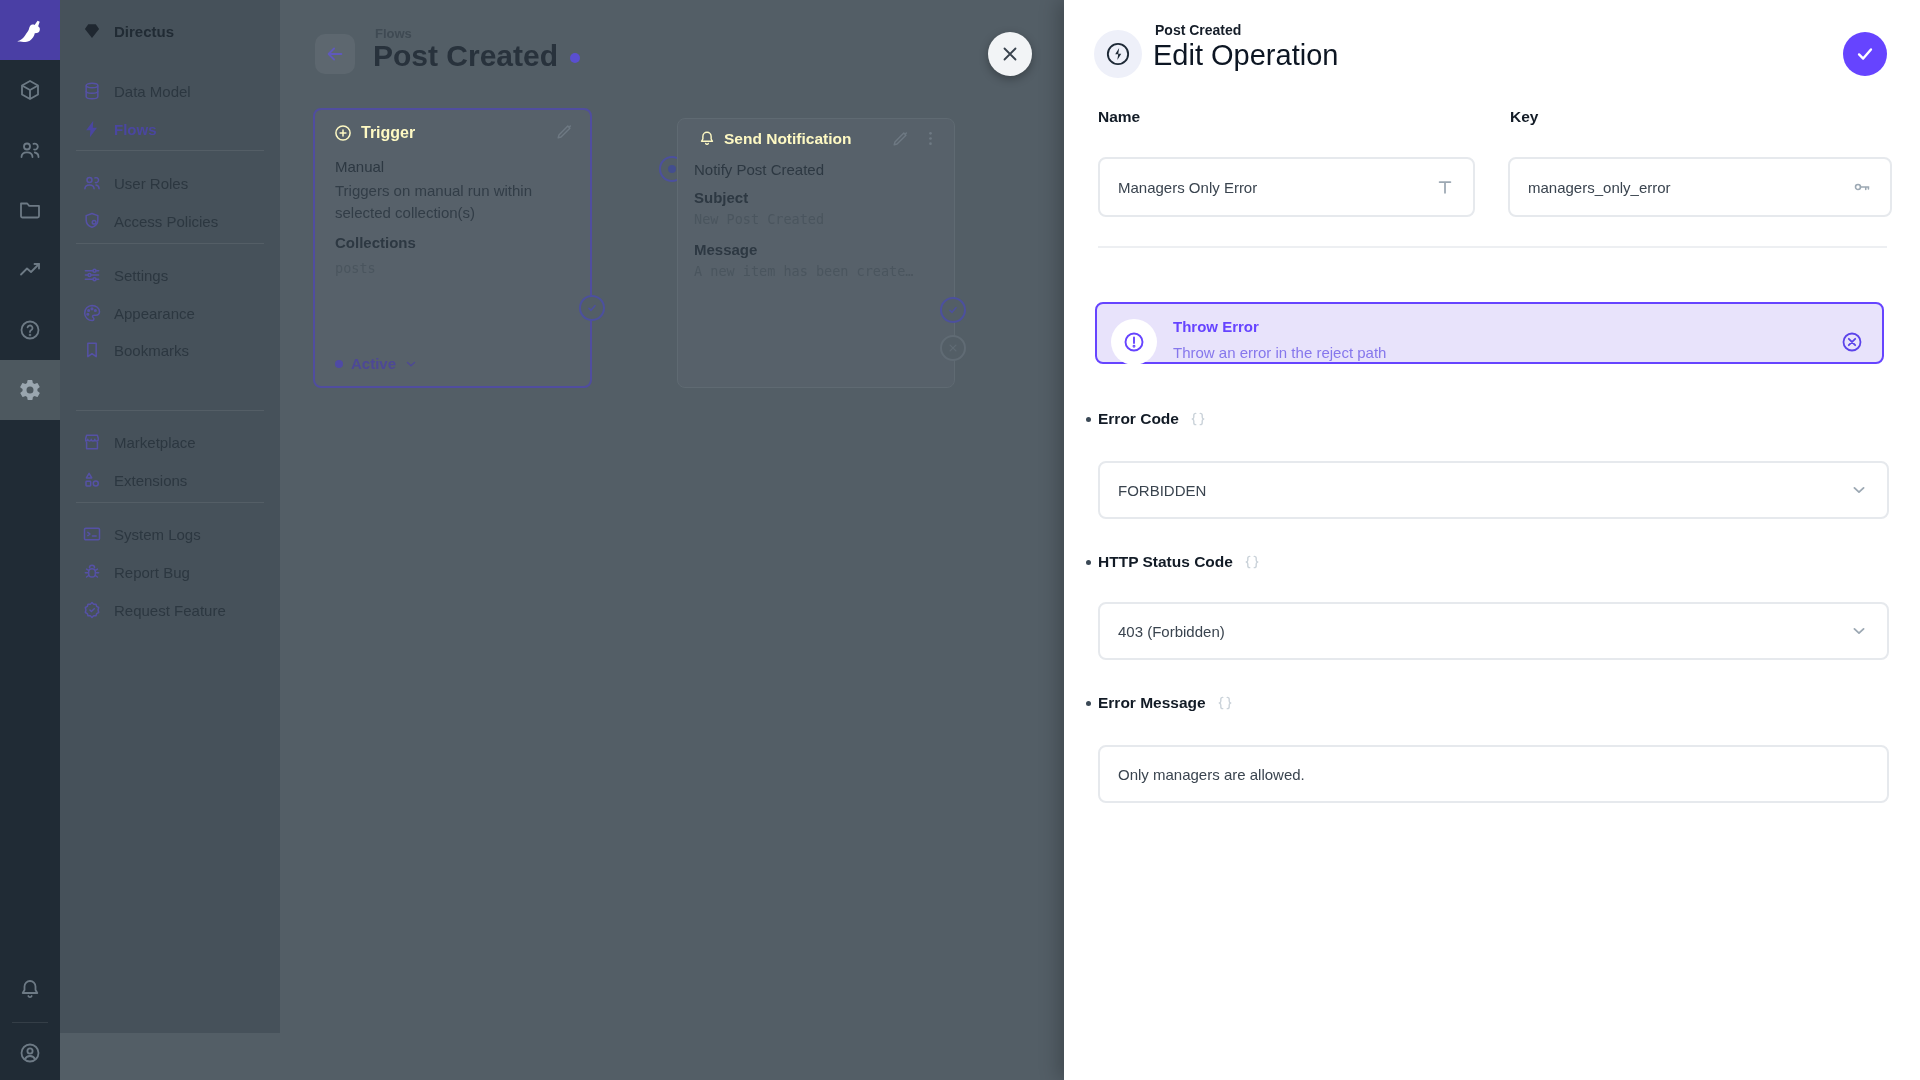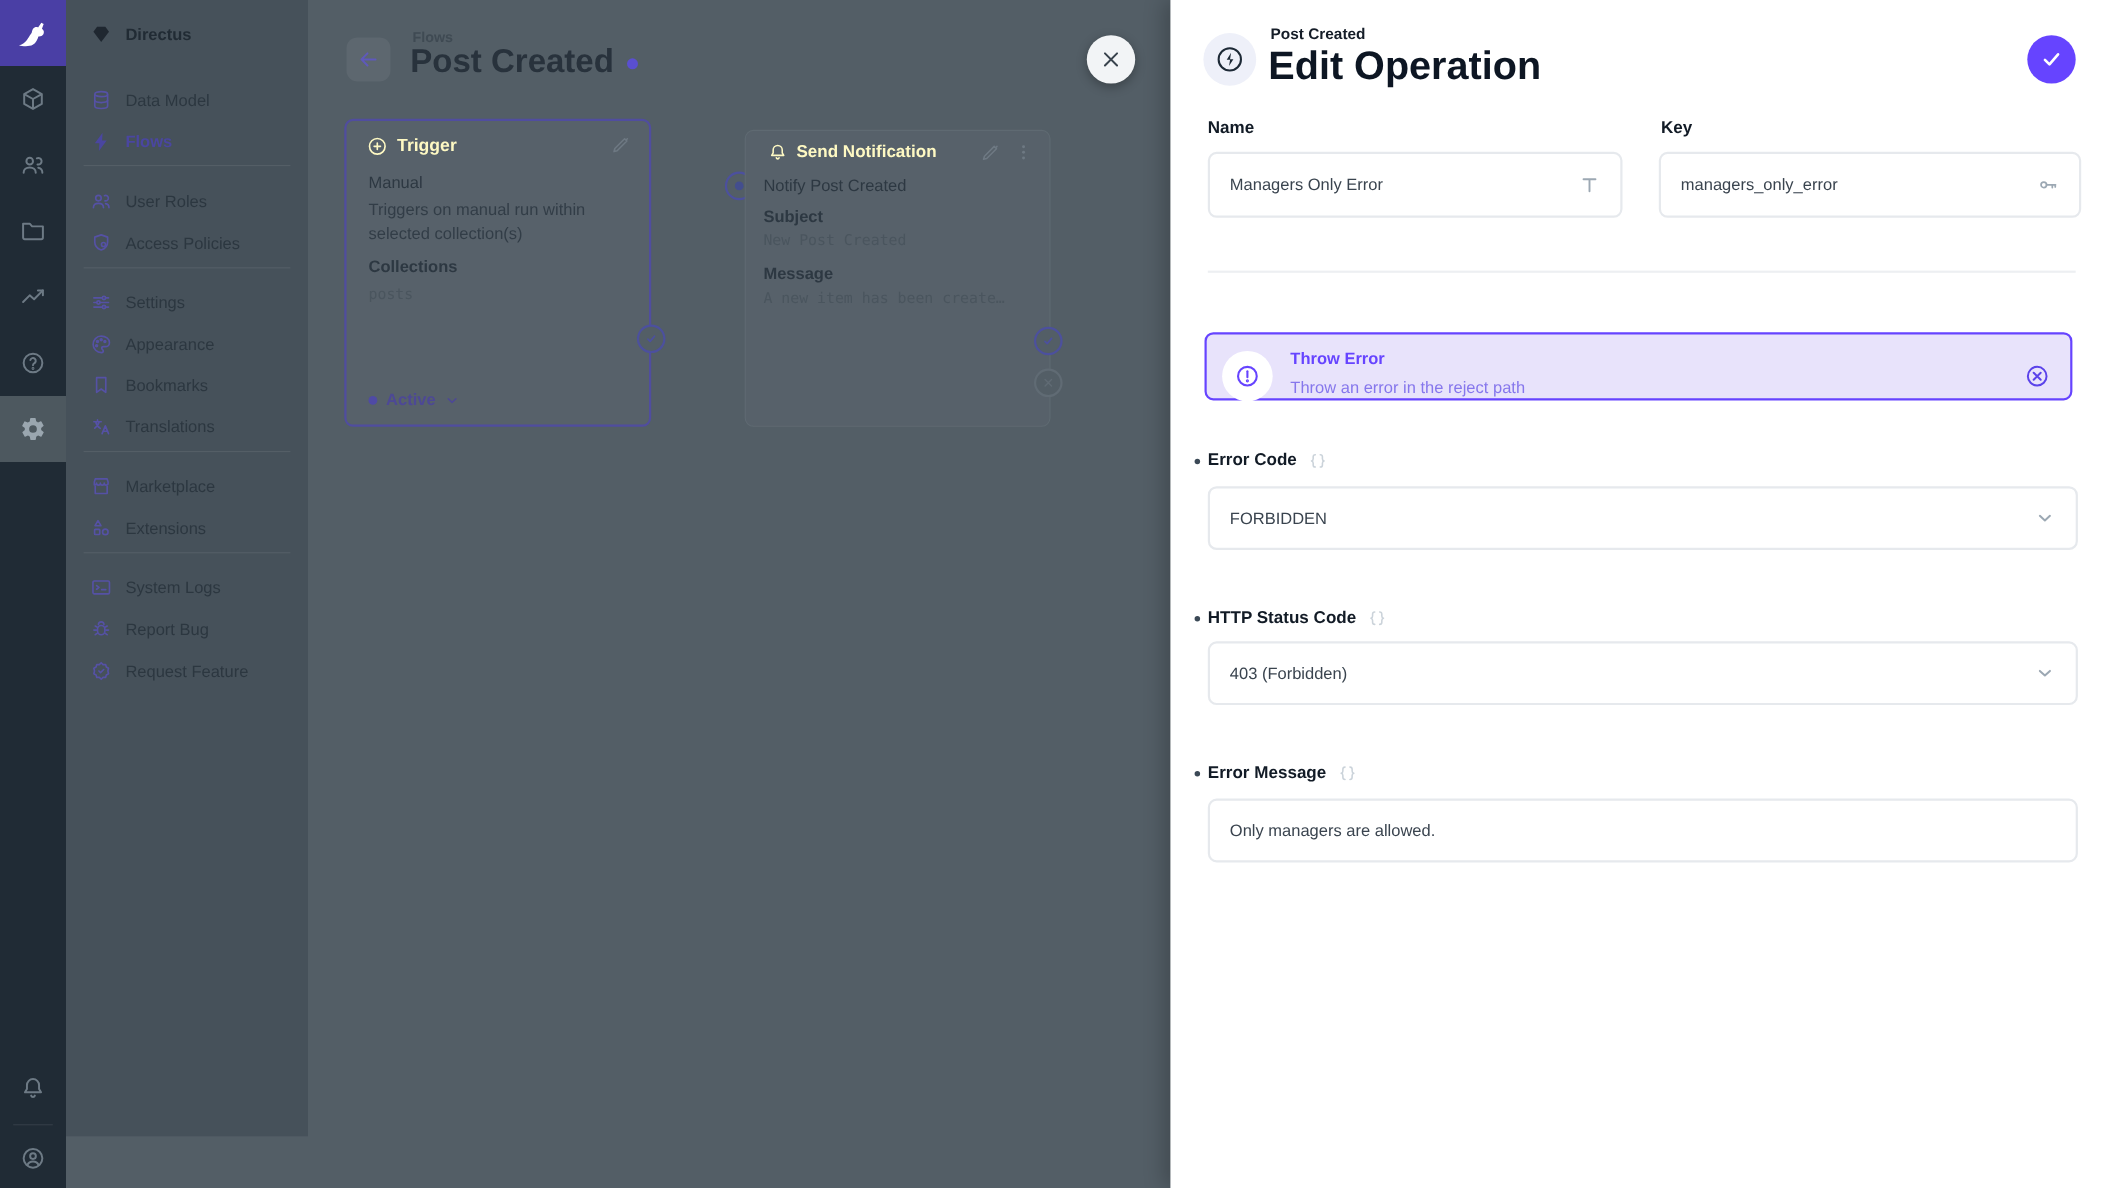--- a/index.html
+++ b/index.html
@@ -66,31 +66,31 @@
   .close-btn { position:absolute; left:988px; top:32px; width:44px; height:44px; border-radius:50%;
                background:#f2f4f6; border:none; display:flex; align-items:center; justify-content:center;
                color:#39434d; cursor:pointer; box-shadow:0 3px 10px rgba(0,0,0,.3); z-index:5; }
 
   
   .drawer { position:absolute; left:1064px; top:0; width:856px; height:1080px; background:#ffffff;
             box-shadow:-6px 0 18px rgba(0,0,0,.22); }
   .drawer-icon { position:absolute; left:30px; top:30px; width:48px; height:48px; border-radius:50%;
                  background:#eef0f9; display:flex; align-items:center; justify-content:center; color:#1d2936; }
   .drawer-context { position:absolute; left:91px; top:22px; font-size:14px; font-weight:700; color:#151d28; }
-  .drawer-title { position:absolute; left:89px; top:39px; font-size:36px; font-weight:700; color:#0d1623; }
+  .drawer-title { position:absolute; left:89px; top:39px; font-size:29px; font-weight:400; color:#0d1623; }
   .save-btn { position:absolute; left:779px; top:32px; width:44px; height:44px; border-radius:50%;
               background:#6644ff; border:none; display:flex; align-items:center; justify-content:center;
               color:#ffffff; cursor:pointer; }
 
   .field-label { position:absolute; display:flex; align-items:center; gap:10px;
                  font-size:15.5px; font-weight:700; color:#121b26; }
   .req-dot { position:absolute; left:-12px; top:7px; width:5px; height:5px; border-radius:50%; background:#3b4956; }
   .braces-icon { color:#cbd3da; }
   .input { position:absolute; height:60px; border:2px solid #e6e9ed; border-radius:8px; background:#fff;
-           display:flex; align-items:center; padding:0 18px; font-size:15px; color:#3a444f; cursor:text; }
+           display:flex; align-items:center; padding:0 18px; font-size:15px; color:#3a444f; cursor:text;margin-top:19px; }
   .input .trail { margin-left:auto; color:#9ca8b3; }
   .select { cursor:pointer; }
   .form-divider { position:absolute; left:34px; top:246px; width:789px; height:2px; background:#edeff2; }
 
   .banner { position:absolute; left:31px; top:302px; width:789px; height:62px; border:2px solid #6644ff;
             border-radius:8px; background:#e8e3fb; }
   .banner-icon { position:absolute; left:14px; top:15px; width:46px; height:46px; border-radius:50%;
                  background:#ffffff; display:flex; align-items:center; justify-content:center; color:#6644ff; }
   .banner-title { position:absolute; left:76px; top:14px; font-size:15px; font-weight:700; color:#6644ff; }
   .banner-sub { position:absolute; left:76px; top:40px; font-size:15px; color:#8677ec; }
@@ -251,29 +251,20 @@
         </span>
       <span>Appearance</span>
     </div>
     <div class="nav-item" style="top:331px">
       <span class="ni">
           <svg width="20" height="20" viewBox="0 0 24 24" fill="none" stroke="currentColor" stroke-width="1.8" stroke-linejoin="round">
             <path d="M7 4h10v16l-5-3.6L7 20V4z"></path>
           </svg>
         </span>
       <span>Bookmarks</span>
-    </div>
-    <div class="nav-item" style="top:369px">
-      <span class="ni">
-          <svg width="20" height="20" viewBox="0 0 24 24" fill="none" stroke="currentColor" stroke-width="1.8" stroke-linecap="round" stroke-linejoin="round">
-            <path d="M4 6.5h8M8 4.5v2M6 6.5c.6 3 2.5 5.5 5 7.2M10 6.5c-.8 2.9-2.7 5.2-5 7"></path>
-            <path d="M13 19.5l3.5-8.5 3.5 8.5M14.3 16.8h4.4"></path>
-          </svg>
-        </span>
-      <span>Translations</span>
     </div>
     <div class="nav-divider" style="top:410px"></div>
 
     <div class="nav-item" style="top:423px">
       <span class="ni">
           <svg width="20" height="20" viewBox="0 0 24 24" fill="none" stroke="currentColor" stroke-width="1.8" stroke-linejoin="round">
             <path d="M4.5 7.5L5.6 4h12.8l1.1 3.5v1.2a2.1 2.1 0 0 1-4.2 0 2.1 2.1 0 0 1-4.2 0 2.1 2.1 0 0 1-4.2 0 2.1 2.1 0 0 1-2.4 2V7.5z"></path>
             <path d="M5.5 11.5V20h13v-8.5"></path>
           </svg>
         </span>

